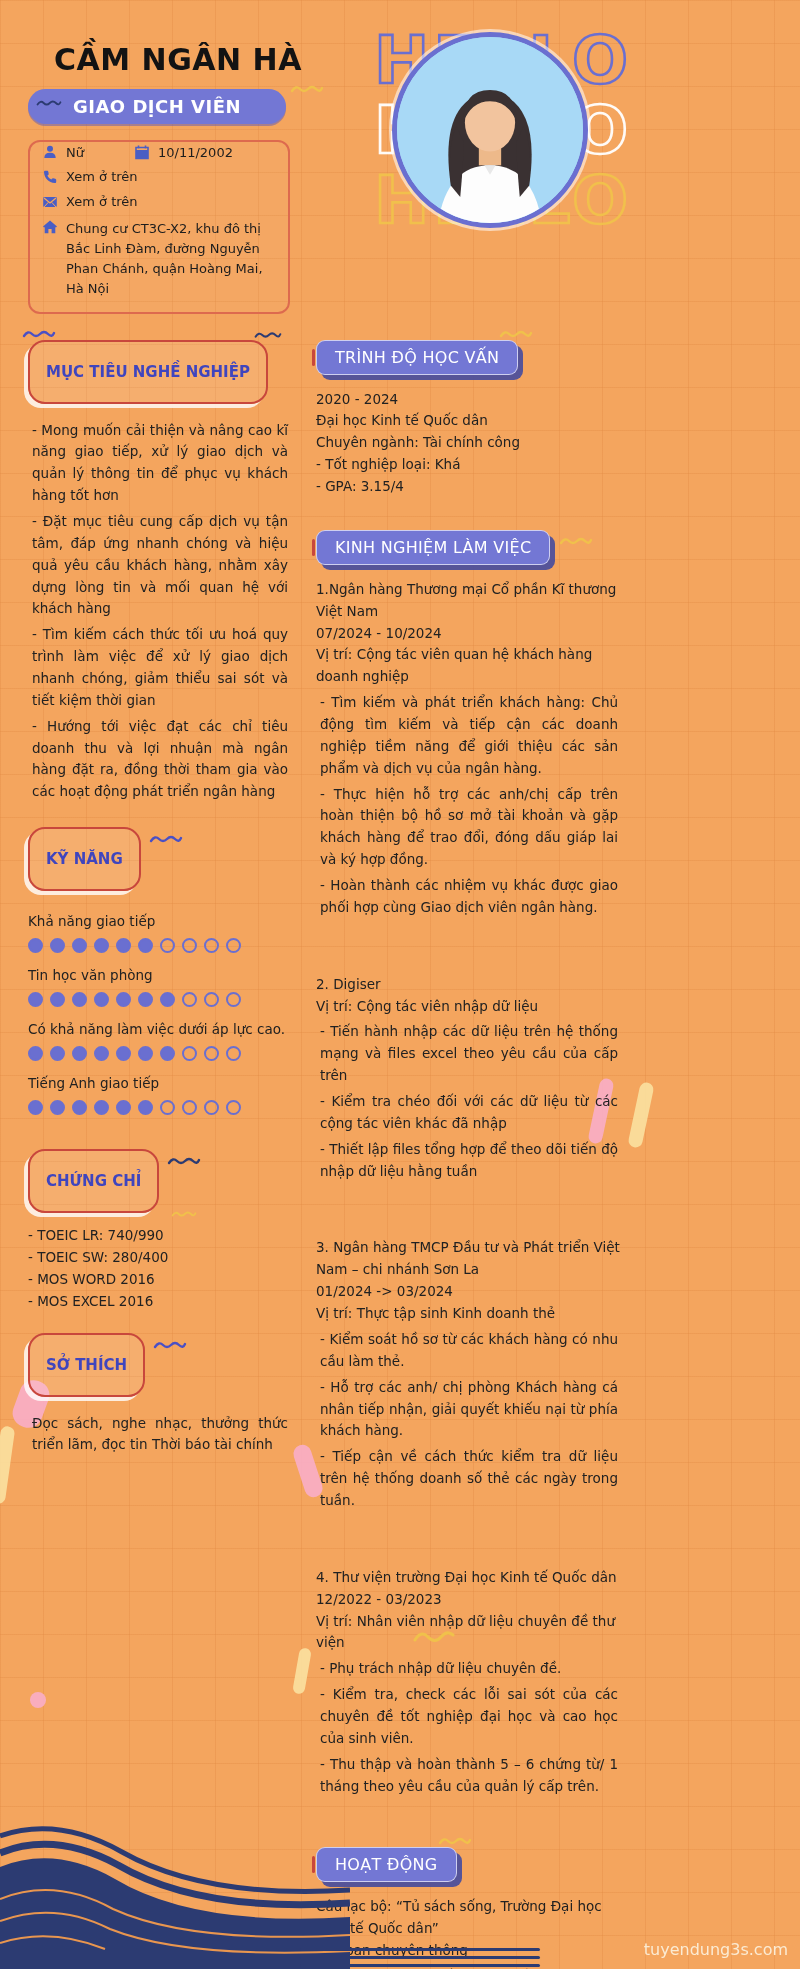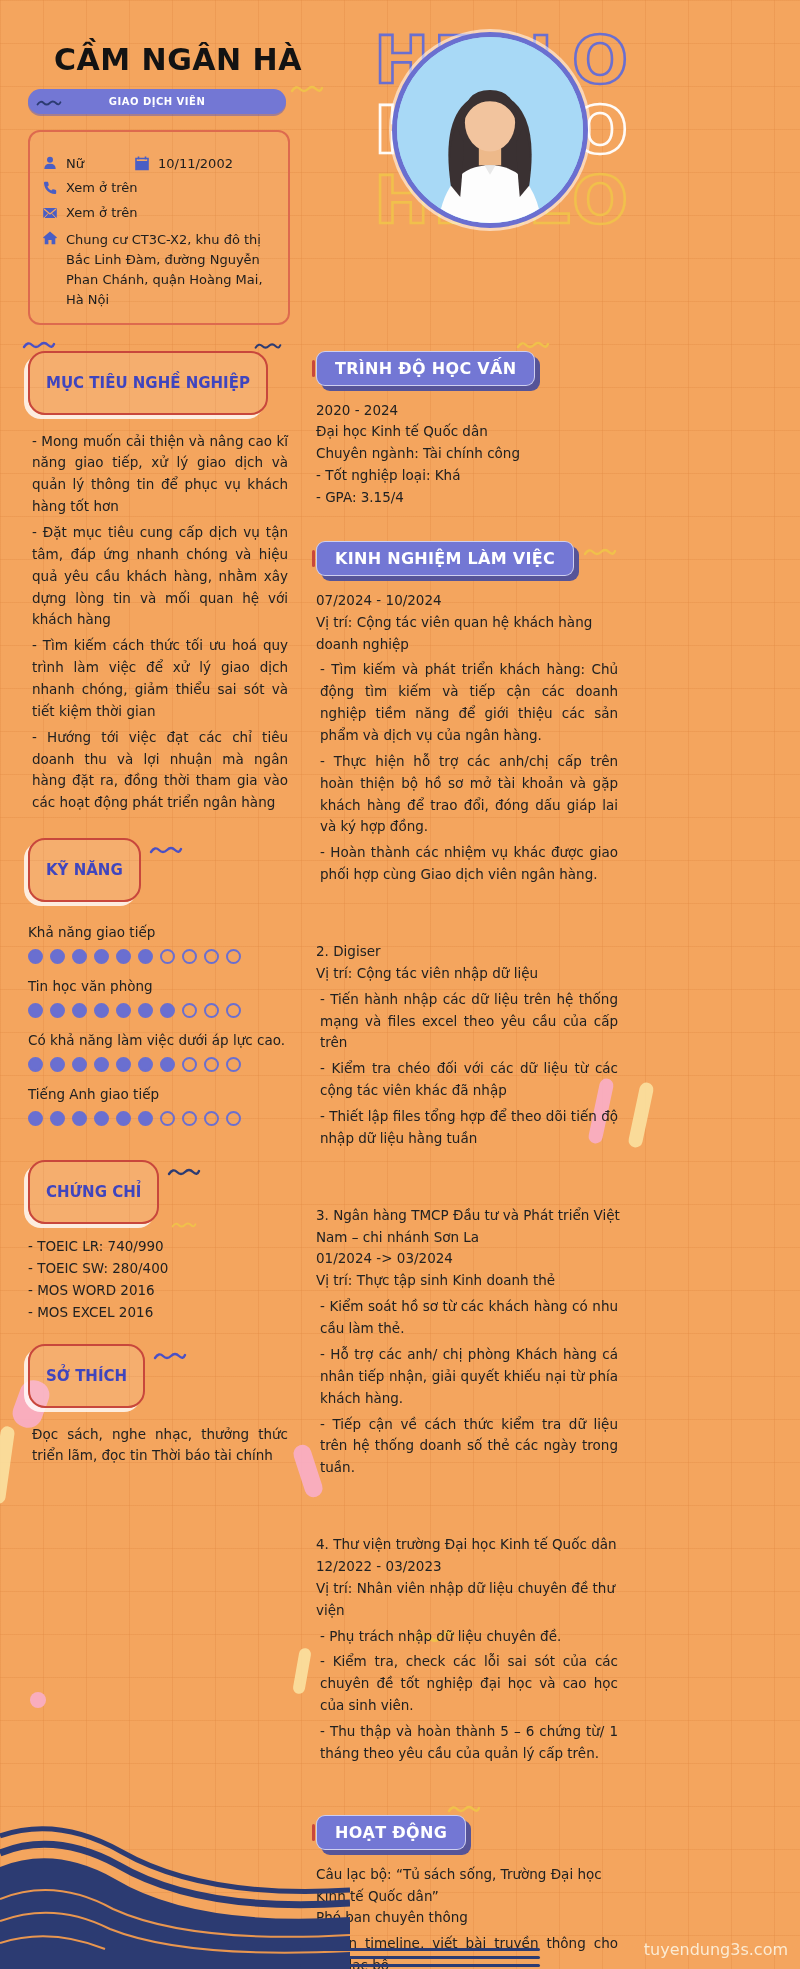--- a/index.html
+++ b/index.html
@@ -26,25 +26,25 @@
   .photo { position:absolute; left:392px; top:32px; width:196px; height:196px; z-index:2;
            border-radius:50%; border:5px solid #6A6FD0; overflow:hidden; background:#A8D9F6;
            box-shadow:0 0 0 3px rgba(255,255,255,.55); }
   .photo svg { display:block; width:100%; height:100%; }
 
   
   .head { position:relative; padding:42px 0 0 28px; width:320px; z-index:3; }
   .name { font-size:30px; font-weight:800; color:#131313; letter-spacing:.5px; margin:0 0 12px 26px; }
 
   .badge { position:relative; width:258px; background:#7377D4; color:#fff; text-align:center;
-           font-weight:bold; font-size:10px; letter-spacing:.5px; padding:7px 12px;
+           font-weight:bold; font-size:18px; letter-spacing:.5px; padding:7px 12px;
            border-radius:18px; box-shadow:0 2px 0 rgba(74,80,197,.45); }
 
   .contact { margin-top:16px; width:262px; border:2px solid #DD6A4E; border-radius:12px;
-             padding:23px 12px 12px; background:rgba(255,255,255,.03); }
+             padding:2px 12px 12px; background:rgba(255,255,255,.03); }
   .c-row { display:flex; align-items:flex-start; gap:8px; margin-bottom:9px; font-size:13px; color:#1d1d1d; }
   .c-row:last-child { margin-bottom:0; }
   .c-row.two { gap:0; }
   .c-item { display:flex; align-items:center; gap:8px; }
   .c-item.first { width:92px; }
   .cicon { flex:none; width:16px; height:16px; display:inline-flex; }
   .cicon svg { width:16px; height:16px; fill:#4A5EC4; }
   .addr span.val { line-height:1.55; }
 
   
@@ -52,21 +52,21 @@
   .col-left  { width:264px; flex:none; }
   .col-right { width:306px; flex:none; }
 
   
   .pill-left { position:relative; display:inline-block; border:2px solid #C8473C; border-radius:17px;
                color:#3F45BE; font-weight:bold; font-size:15px; padding:21px 16px; margin:20px 0 12px;
                box-shadow:-4px 4px 0 rgba(255,255,255,.8); background:rgba(255,255,255,.10); }
   .pill-left.first { margin-top:0; }
 
   
-  .pill-right { position:relative; display:inline-block; background:#7377D4; color:#fff; font-weight:bold;
+  .pill-right { position:relative; display:inline-block; background:#7377D4; color:#fff; font-weight:normal;
                 font-size:16px; letter-spacing:.3px; padding:7px 18px; border-radius:9px;
                 border:1.5px solid rgba(255,255,255,.65);
                 box-shadow:5px 5px 0 rgba(69,75,158,.9); margin:0 0 14px; }
   .pill-right::before { content:""; position:absolute; left:-5px; top:8px; bottom:8px; width:3px;
                         background:#C8473C; border-radius:2px; }
   .pill-right.gap { margin-top:28px; }
   .pill-right.gap-lg { margin-top:42px; }
 
   
   .sq { position:absolute; pointer-events:none; }
@@ -326,20 +326,21 @@
         </div>
 
       <div class="pill-right gap">
         <span>KINH NGHIỆM LÀM VIỆC</span>
         <svg class="sq sq-r" width="34" height="12" viewBox="0 0 34 12">
             <path d="M2 8 Q6 2 10 6 T18 6 T26 6 T32 5" stroke="#F0C14B"></path>
           </svg>
       </div>
       <div class="text-block">
           <div class="job">
+            <p class="line">1.Ngân hàng Thương mại Cổ phần Kĩ thương Việt Nam</p>
             <p class="line">07/2024 - 10/2024</p>
             <p class="line">Vị trí: Cộng tác viên quan hệ khách hàng doanh nghiệp</p>
             <p class="para">- Tìm kiếm và phát triển khách hàng: Chủ động tìm kiếm và tiếp cận các doanh nghiệp tiềm năng để giới thiệu các sản phẩm và dịch vụ của ngân hàng.</p>
             <p class="para">- Thực hiện hỗ trợ các anh/chị cấp trên hoàn thiện bộ hồ sơ mở tài khoản và gặp khách hàng để trao đổi, đóng dấu giáp lai và ký hợp đồng.</p>
             <p class="para">- Hoàn thành các nhiệm vụ khác được giao phối hợp cùng Giao dịch viên ngân hàng.</p>
           </div>
           <div class="job">
             <p class="line">2. Digiser</p>
             <p class="line">Vị trí: Cộng tác viên nhập dữ liệu</p>
             <p class="para">- Tiến hành nhập các dữ liệu trên hệ thống mạng và files excel theo yêu cầu của cấp trên</p>

